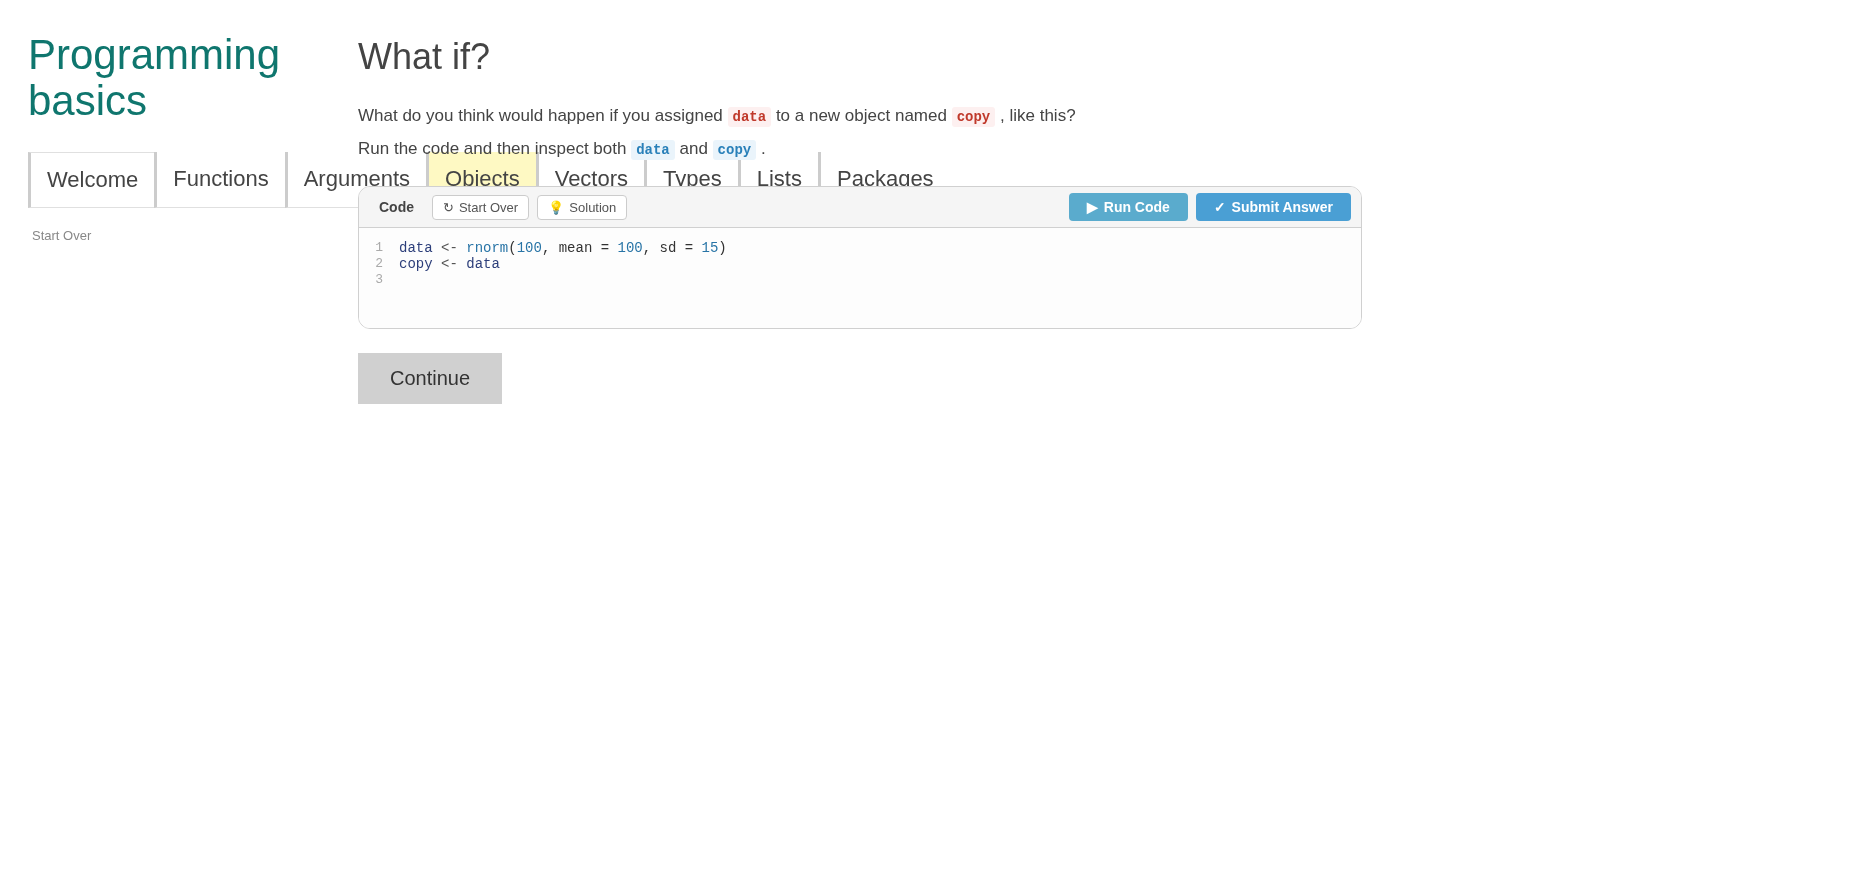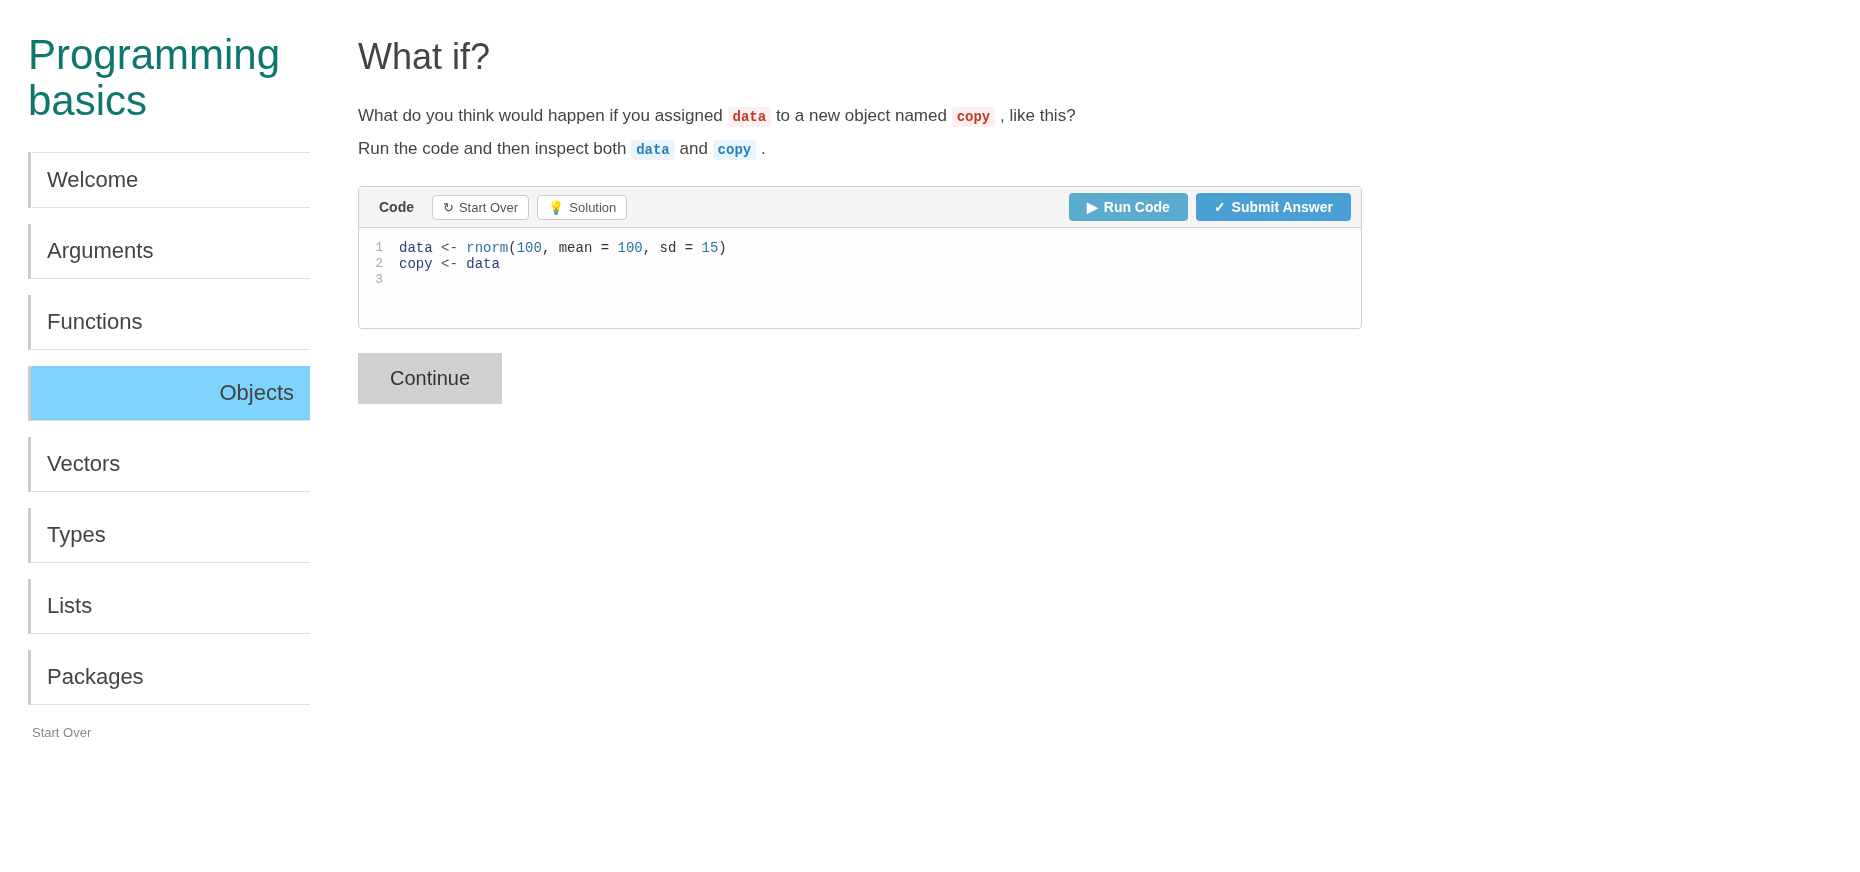--- a/index.html
+++ b/index.html
@@ -23,39 +23,38 @@
     .sidebar-title {
       font-size: 42px;
       font-weight: 300;
       color: #0f766e;
       margin-bottom: 28px;
       line-height: 1.1;
     }
     .nav-list {
       list-style: none;
       display: flex;
-      flex-direction: column;
-      gap: 16px;
+      flex-direction: row;
     }
     .nav-item {
       border-left: 3px solid #ccc;
       padding: 14px 16px 14px 16px;
       font-size: 22px;
       font-weight: 400;
       color: #444;
       cursor: pointer;
       border-bottom: 1px solid #e0e0e0;
       margin-left: 0;
       transition: background 0.15s;
     }
     .nav-item:first-child {
       border-top: 1px solid #e0e0e0;
     }
     .nav-item.active {
-      background: #7dd3fc;
+      background: #fef9c3;
       border-left: 3px solid #ccc;
       text-align: right;
     }
     .start-over-link {
       margin-top: 20px;
       font-size: 13px;
       color: #888;
       cursor: pointer;
       padding-left: 4px;
     }
@@ -93,21 +92,21 @@
       background: #fdf0f0;
     }
     code.inline.blue {
       color: #2980b9;
       background: #eaf4fb;
     }
 
     
     .code-editor {
       border: 1px solid #d0d0d0;
-      border-radius: 4px;
+      border-radius: 12px;
       margin-bottom: 24px;
       overflow: hidden;
       width: 100%;
       max-width: 1020px;
     }
     .editor-toolbar {
       background: #f5f5f5;
       border-bottom: 1px solid #d0d0d0;
       display: flex;
       align-items: center;
@@ -212,24 +211,24 @@
 </head>
 <body>
 
 <aside class="sidebar">
   <h1 class="sidebar-title">Programming basics</h1>
   <ul class="nav-list">
     <li class="nav-item">
       <span>Welcome</span>
     </li>
     <li class="nav-item">
+      <span>Functions</span>
+    </li>
+    <li class="nav-item">
       <span>Arguments</span>
-    </li>
-    <li class="nav-item">
-      <span>Functions</span>
     </li>
     <li class="nav-item active">
       <span>Objects</span>
     </li>
     <li class="nav-item">
       <span>Vectors</span>
     </li>
     <li class="nav-item">
       <span>Types</span>
     </li>

